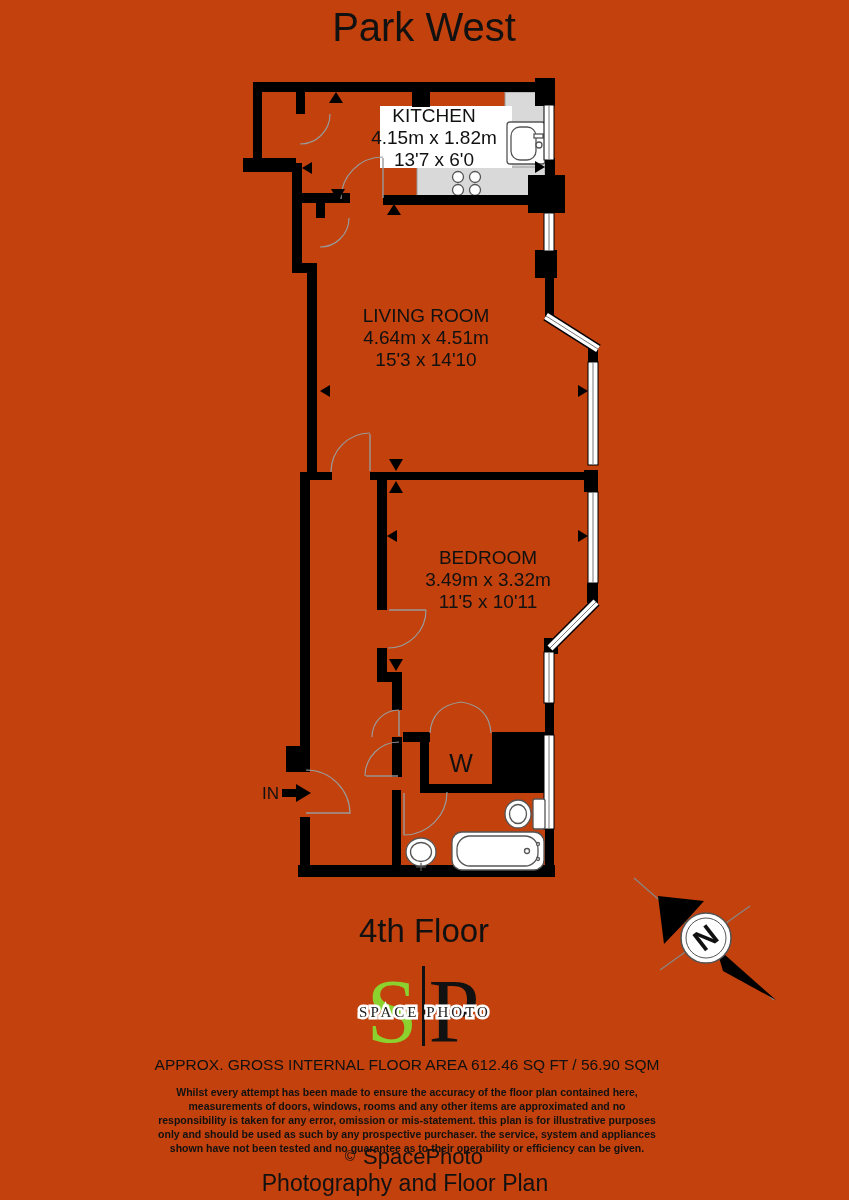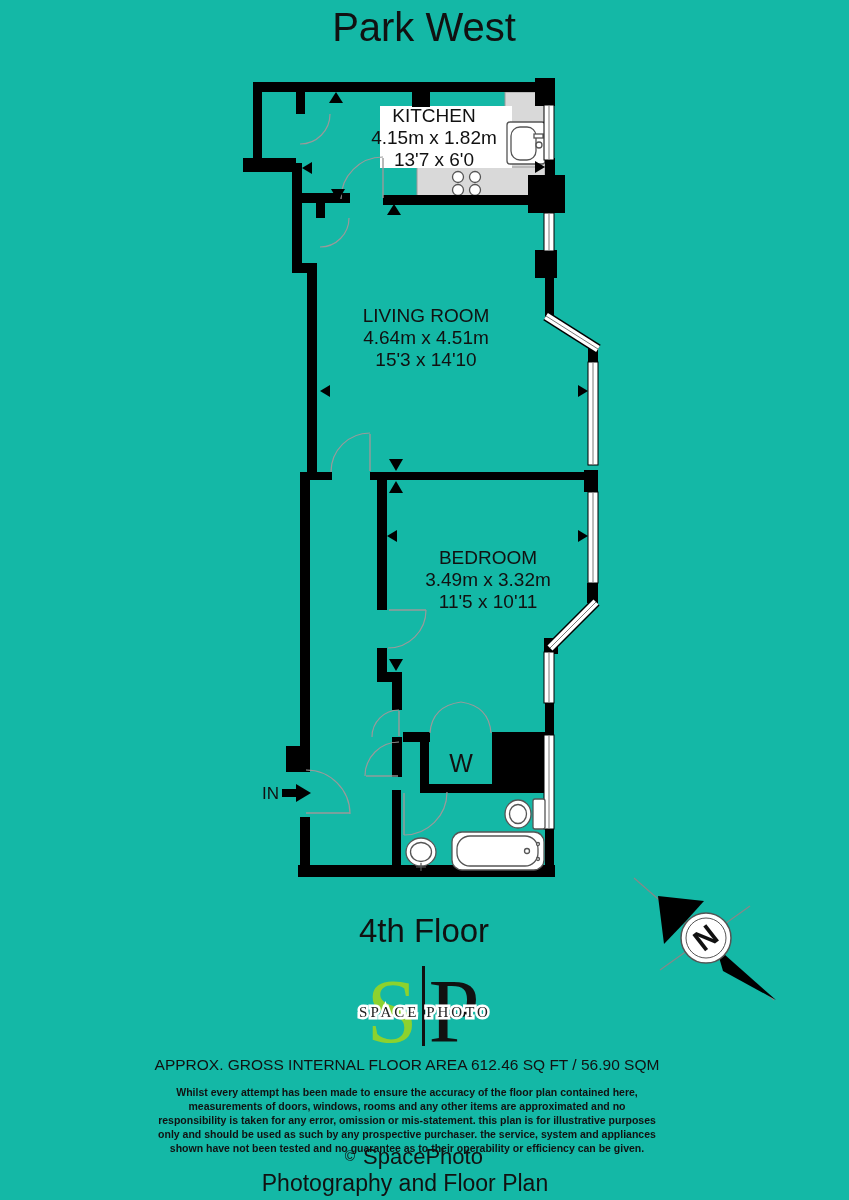--- a/index.html
+++ b/index.html
@@ -1,16 +1,16 @@
 <!DOCTYPE html>
 <html><head>
 <meta charset="utf-8">
 <style>
   html,body{margin:0;padding:0;background:#ffffff;}
-  .page{position:relative;width:849px;height:1200px;background:#14b8a6;overflow:hidden;
+  .page{position:relative;width:849px;height:1200px;background:#c2410c;overflow:hidden;
         font-family:"Liberation Sans",sans-serif;}
   svg{position:absolute;left:0;top:0;}
   .t{font-family:"Liberation Sans",sans-serif;fill:#111;}
   .serif{font-family:"Liberation Serif",serif;}
   .wall{fill:#000;stroke:none;}
   .win{fill:#fff;stroke:#000;stroke-width:1;}
   .winline{stroke:#555;stroke-width:0.8;}
   .door{fill:none;stroke:#9a9a9a;stroke-width:1.2;}
   .leaf{stroke:#9a9a9a;stroke-width:1.4;}
   .counter{fill:#d9d9d9;stroke:#999;stroke-width:1;}

